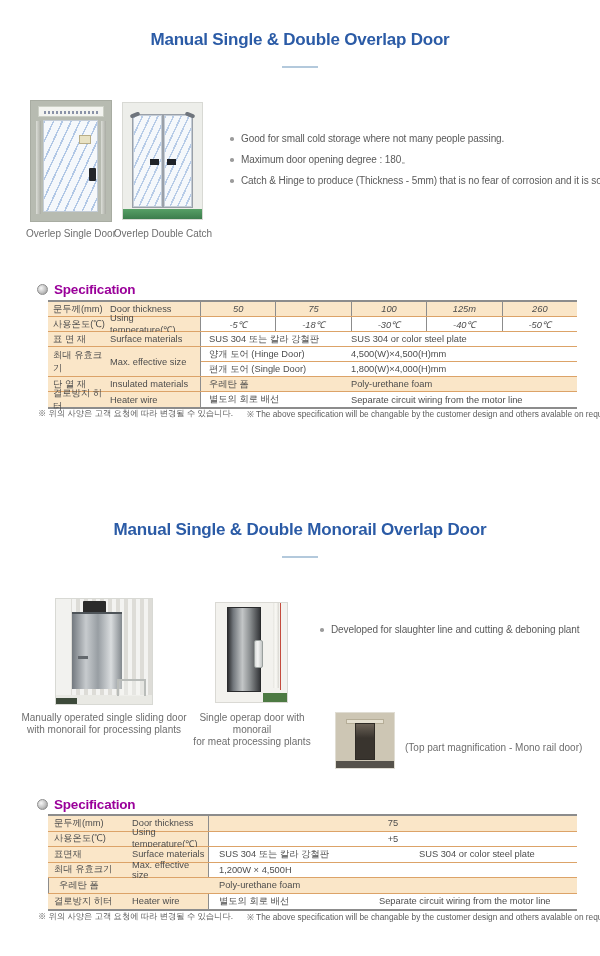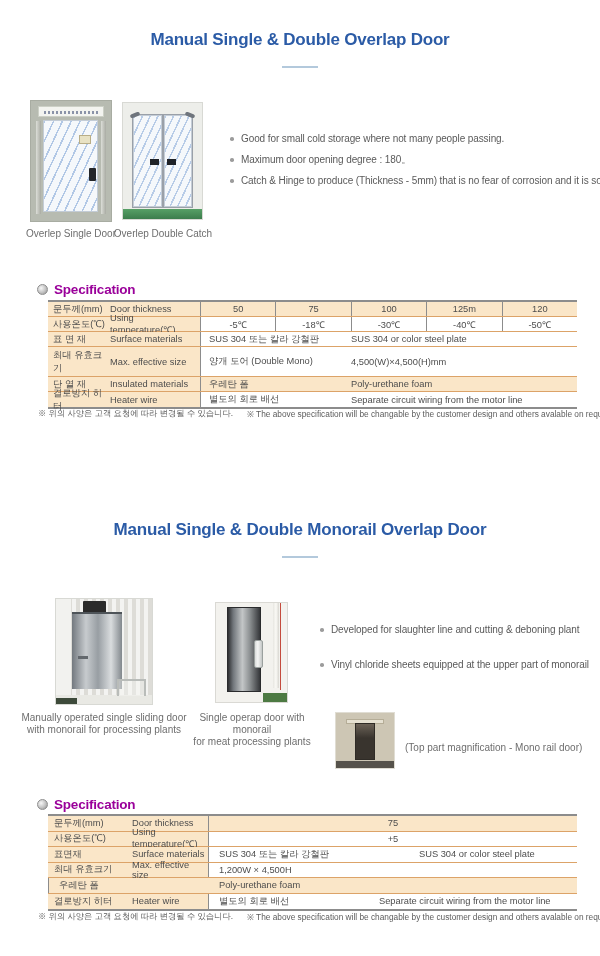--- a/index.html
+++ b/index.html
@@ -95,21 +95,21 @@
   .t2 .trow { height:15.5px; }
   .lbl { display:flex; align-items:center; background:#fae6c8; flex:none; }
   .t1 .lbl { width:152px; }
   .t1 .lbl .ko { width:62px; padding-left:5px; }
   .t1 .lbl .en { flex:1; }
   .t2 .lbl { width:160px; }
   .t2 .lbl .ko { width:84px; padding-left:6px; }
   .t2 .lbl .en { flex:1; }
   .vals { flex:1; display:flex; align-items:stretch; border-left:1px solid #8c8c8c; }
   .vals.beige { background:#fae6c8; }
-  .vcell { flex:1; display:flex; align-items:center; justify-content:center; border-left:1px solid #8c8c8c; }
+  .vcell { flex:1; display:flex; align-items:center; justify-content:center; border-left:1px solid #8c8c8c;font-style:italic; }
   .vcell:first-child { border-left:none; }
   .vrow { flex:1; display:flex; align-items:center; }
   .vrow.center { justify-content:center; }
   .vname { width:150px; padding-left:8px; flex:none; }
   .t2 .vname { width:170px; padding-left:10px; }
   .t2 .vname.wide { width:210px; }
   .vstack { flex:1; display:flex; flex-direction:column; }
   .vsub { flex:1; display:flex; align-items:center; border-bottom:1px solid #dca368; }
   .vsub:last-child { border-bottom:none; }
 
@@ -168,21 +168,21 @@
     <div class="trow">
       <div class="lbl">
         <span class="ko">문두께(mm)</span>
         <span class="en">Door thickness</span>
       </div>
       <div class="vals beige">
         <div class="vcell">50</div>
         <div class="vcell">75</div>
         <div class="vcell">100</div>
         <div class="vcell">125m</div>
-        <div class="vcell">120</div>
+        <div class="vcell">260</div>
       </div>
     </div>
     <div class="trow">
       <div class="lbl">
         <span class="ko">사용온도(℃)</span>
         <span class="en">Using temperature(℃)</span>
       </div>
       <div class="vals">
         <div class="vcell">-5℃</div>
         <div class="vcell">-18℃</div>
@@ -204,22 +204,26 @@
       </div>
     </div>
     <div class="trow h30">
       <div class="lbl">
         <span class="ko">최대 유효크기</span>
         <span class="en">Max. effective size</span>
       </div>
       <div class="vals">
         <div class="vstack">
           <div class="vsub">
-            <span class="vname">양개 도어 (Double Mono)</span>
+            <span class="vname">양개 도어 (Hinge Door)</span>
             <span>4,500(W)×4,500(H)mm</span>
+          </div>
+          <div class="vsub">
+            <span class="vname">편개 도어 (Single Door)</span>
+            <span>1,800(W)×4,000(H)mm</span>
           </div>
         </div>
       </div>
     </div>
     <div class="trow">
       <div class="lbl">
         <span class="ko">단 열 재</span>
         <span class="en">Insulated materials</span>
       </div>
       <div class="vals beige">
@@ -274,21 +278,20 @@
     <div class="p4-redline"></div>
     <div class="p4-floor"></div>
   </div>
   <div class="abs fig-caption" style="left:186px; top:712px; width:132px;">
     <div>Single operap door with monorail</div>
     <div>for meat processing plants</div>
   </div>
 
   <ul class="abs bullets" style="left:318px; top:624px;">
     <li style="margin-bottom:24px;">Developed for slaughter line and cutting &amp; deboning plant</li>
-    <li>Vinyl chloride sheets equipped at the upper part of monorail</li>
   </ul>
 
   <div class="abs fig p5" style="left:335px; top:712px; width:60px; height:57px;">
     <div class="p5-lintel"></div>
     <div class="p5-open"></div>
     <div class="p5-floor"></div>
   </div>
   <div class="abs" style="left:405px; top:742px; font-size:10px; color:#6e6e6e;">(Top part magnification - Mono rail door)</div>
 
   <div class="abs spec-head" style="left:37px; top:797px;">

